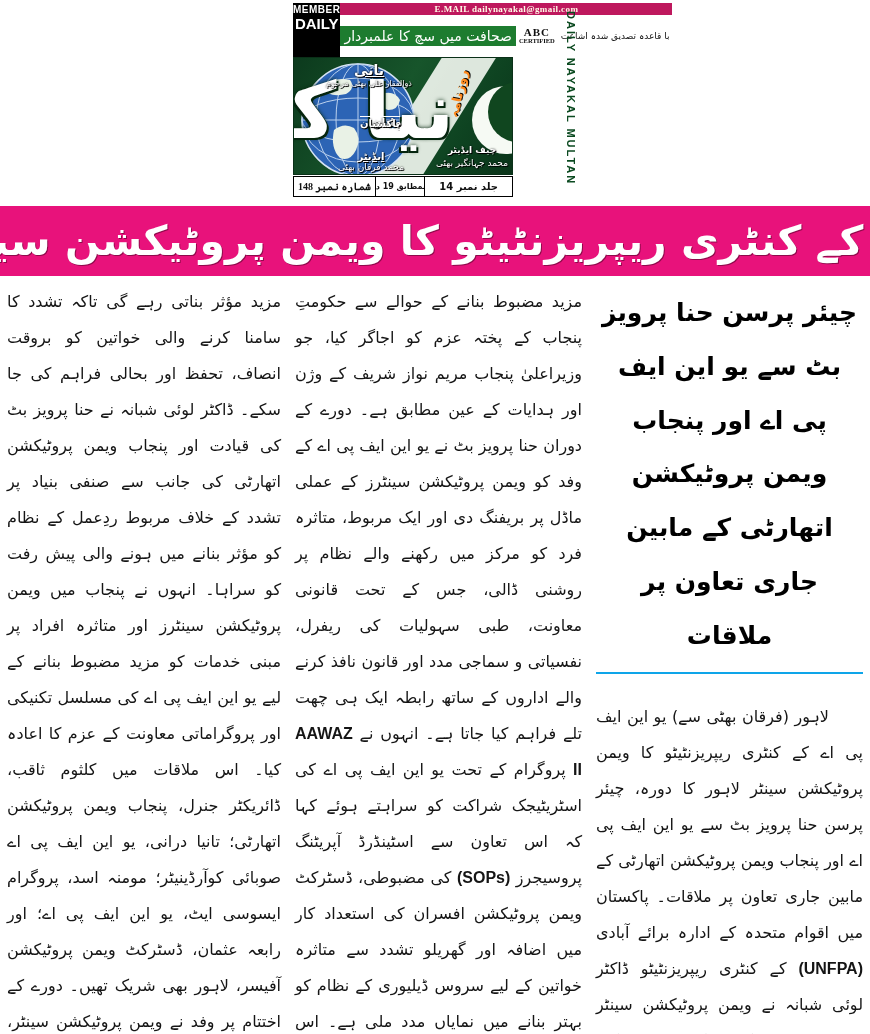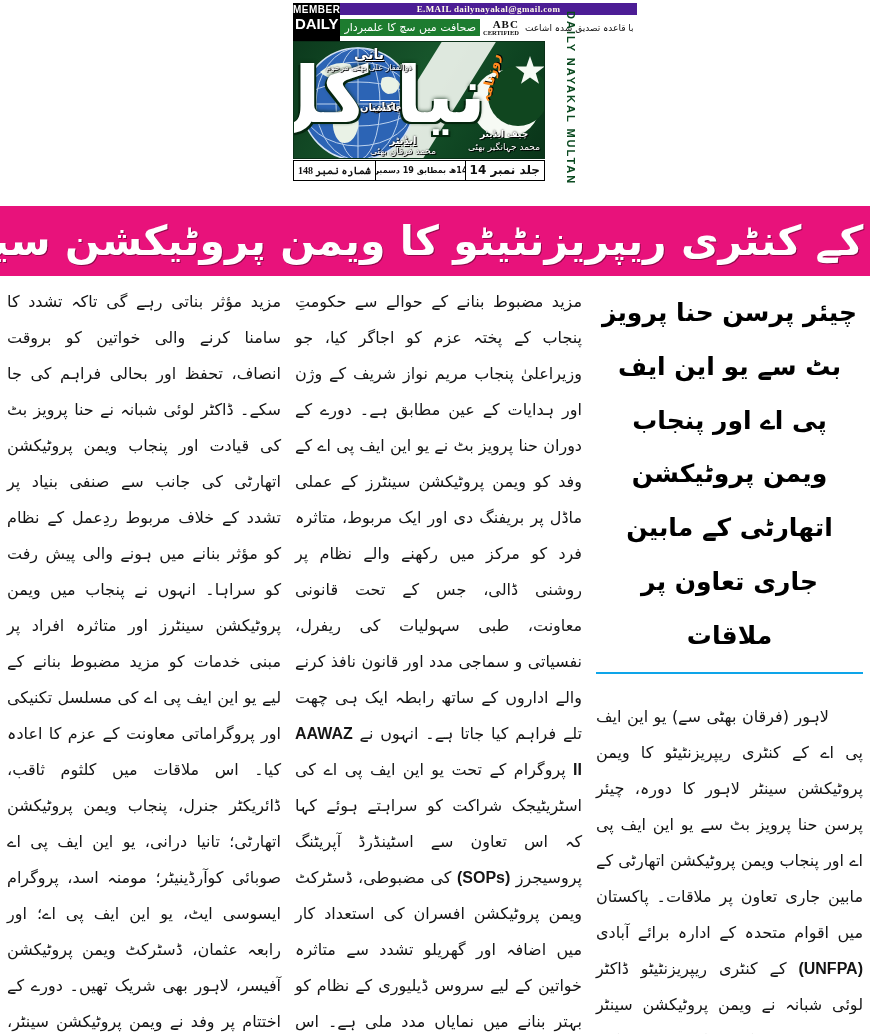--- a/index.html
+++ b/index.html
@@ -1,34 +1,34 @@
 <!DOCTYPE html>
 <html lang="ur"><head>
 <meta charset="utf-8">
 <style>
   * { margin:0; padding:0; box-sizing:border-box; }
   html,body { width:870px; height:1034px; background:#fff; overflow:hidden; }
   body { font-family:"DejaVu Sans", sans-serif; position:relative; color:#101010; }
 
   
-  .masthead { position:absolute; left:293px; top:3px; width:252px; }
+  .masthead { position:absolute; left:293px; top:3px; width:220px; }
   .mh-top { display:flex; }
   .member-box { width:52px; background:#000; color:#fff; text-align:center;
     font-family:"Liberation Sans", sans-serif; line-height:1.05; padding:2px 0 1px; }
   .member-box .l1 { font-size:10px; font-weight:bold; letter-spacing:.5px; }
   .member-box .l2 { font-size:15px; font-weight:bold; }
   .mh-top-right { flex:1; display:flex; flex-direction:column; }
-  .email-bar { background:#4c1d95; color:#fffbe8; font-family:"Liberation Serif", serif;
+  .email-bar { background:#be185d; color:#fffbe8; font-family:"Liberation Serif", serif;
     font-weight:bold; font-size:9px; text-align:center; padding:1px 0; letter-spacing:.4px; }
   .cert-row { flex:1; display:flex; direction:rtl; align-items:center; background:#fff; }
   .cert-urdu { font-size:9px; padding:0 3px; white-space:nowrap; }
-  .abc-box { font-family:"Liberation Serif", serif; line-height:1; padding:4px 3px; }
+  .abc-box { text-align:center; font-family:"Liberation Serif", serif; line-height:1; padding:12px 3px; }
   .abc-box .a1 { font-size:11px; font-weight:bold; letter-spacing:1px; }
   .abc-box .a2 { font-size:6.5px; font-weight:bold; }
-  .slogan-box { background:#1d7c2f; color:#fff; font-size:11px; padding:2px 4px; white-space:nowrap; }
+  .slogan-box { background:#1d7c2f; color:#fff; font-size:14px; padding:2px 4px; white-space:nowrap; }
 
   .logo-box { position:relative; height:118px; overflow:hidden;
     background:linear-gradient(120deg,#0c3a1d 0%,#17552b 45%,#0e4321 75%,#0a3419 100%);
     border:1px solid #0a3018; }
   .flag-band { position:absolute; left:108px; top:-30px; width:46px; height:200px;
     background:#f4f8f2; transform:rotate(32deg); opacity:.9; }
   .logo-svg { position:absolute; left:0; top:0; }
   .logo-title { position:absolute; right:58px; top:-2px; color:#fff; font-weight:bold;
     font-size:78px; line-height:110px; direction:rtl; white-space:nowrap;
     text-shadow:0 0 4px #06260f, 2px 2px 0 #06260f, -2px 2px 0 #06260f; }
@@ -47,21 +47,21 @@
     color:#fff; text-shadow:0 0 2px #000,1px 1px 0 #000; }
   .editor-blk .e1 { font-size:10px; font-weight:bold; text-decoration:underline; }
   .editor-blk .e2 { font-size:9px; }
   .chief-blk { position:absolute; right:4px; bottom:6px; text-align:center; direction:rtl;
     color:#fff; text-shadow:0 0 2px #000,1px 1px 0 #000; }
   .chief-blk .c1 { font-size:9px; font-weight:bold; }
   .chief-blk .c2 { font-size:9px; margin-top:3px; }
 
   .mh-bottom { display:flex; direction:rtl; align-items:stretch; border:1px solid #000;
     background:#fff; height:21px; margin-top:1px; }
-  .vol-box { border-left:1px solid #000; padding:0 4px; font-size:12px; font-weight:bold;
+  .vol-box { border-left:1px solid #000; padding:0 14px; font-size:10px; font-weight:bold;
     display:flex; align-items:center; white-space:nowrap; }
   .date-line { flex:1; font-size:8px; font-weight:bold; display:flex; align-items:center;
     justify-content:center; white-space:nowrap; overflow:hidden; }
   .issue-box { border-right:1px solid #000; padding:0 4px; font-size:10px; font-weight:bold;
     display:flex; align-items:center; white-space:nowrap;font-family:Liberation Serif, serif; }
 
   .vertical-strip { position:absolute; left:561px; top:2px; height:192px; width:16px;
     writing-mode:vertical-rl; font-family:"Liberation Sans", sans-serif; font-weight:bold;
     font-size:11px; letter-spacing:2px; color:#0b4a20; text-align:center; }
 

